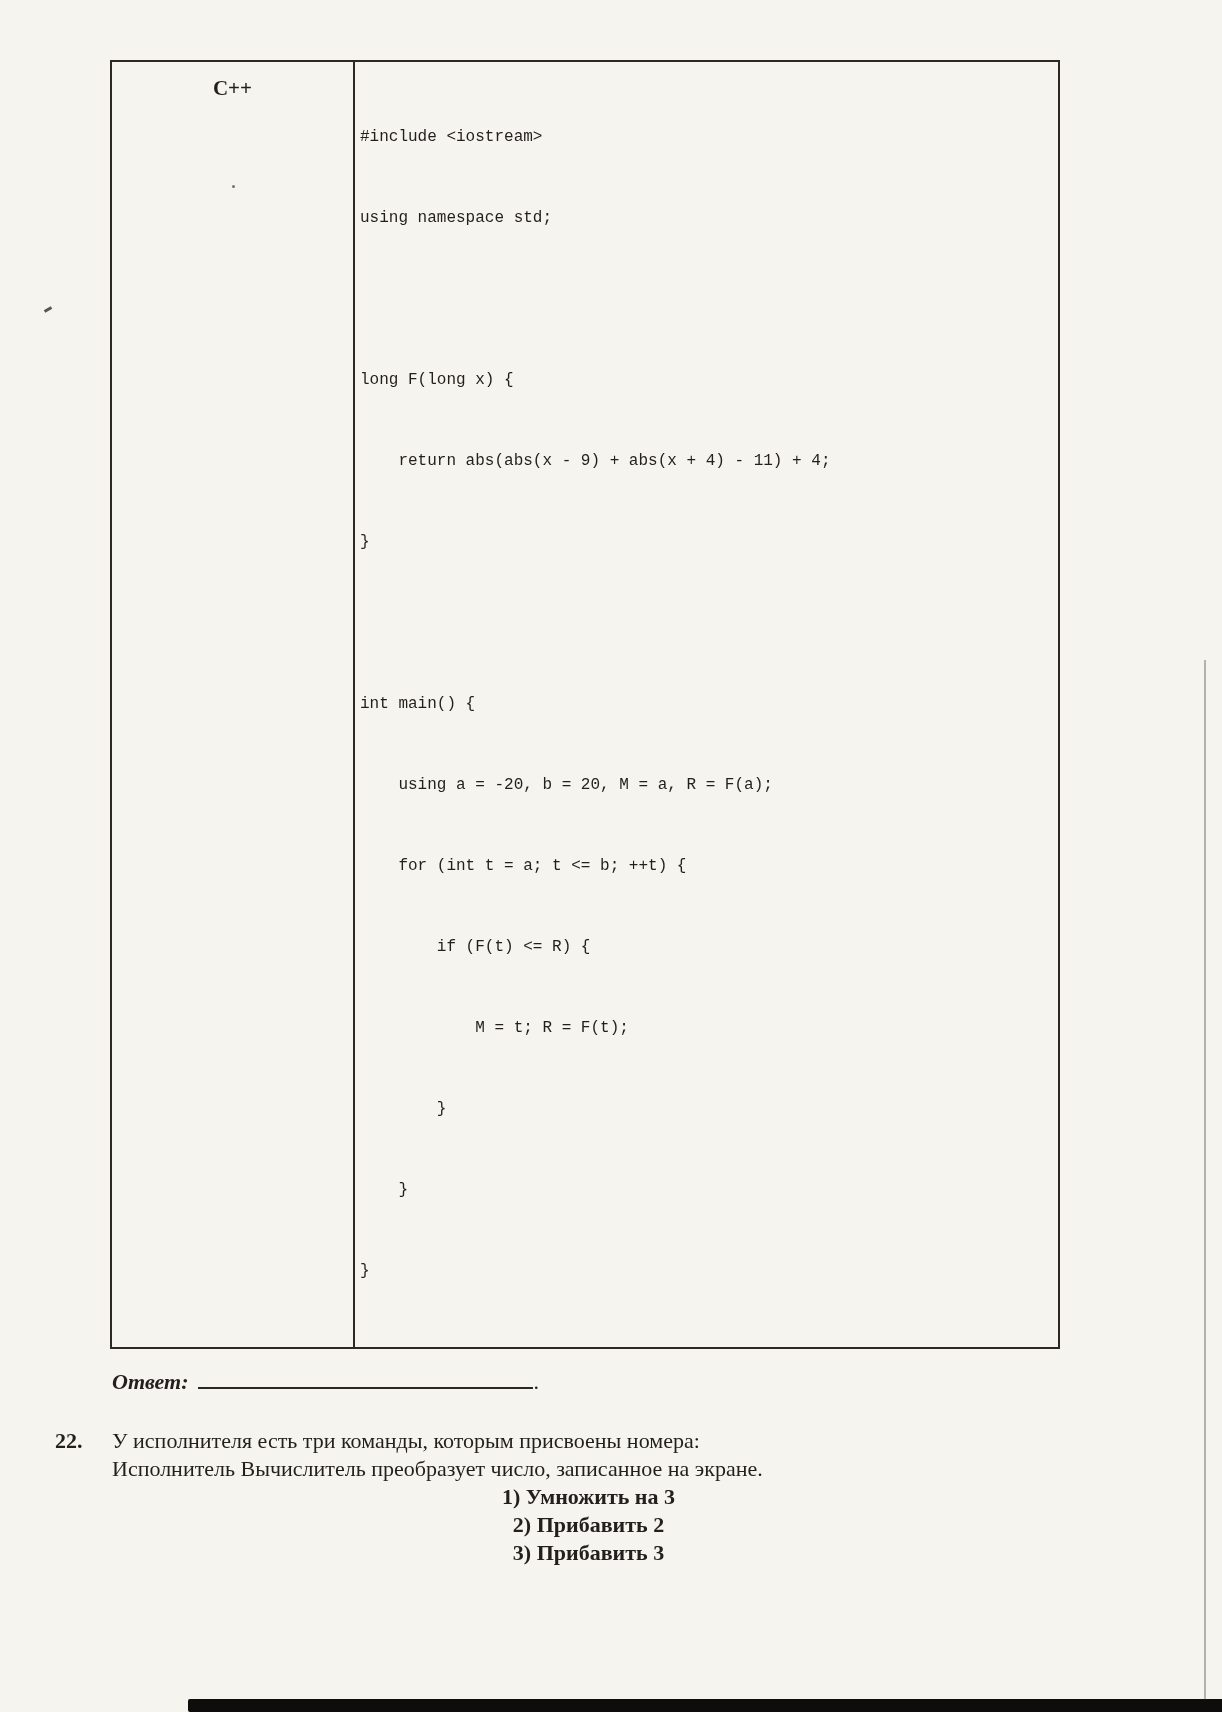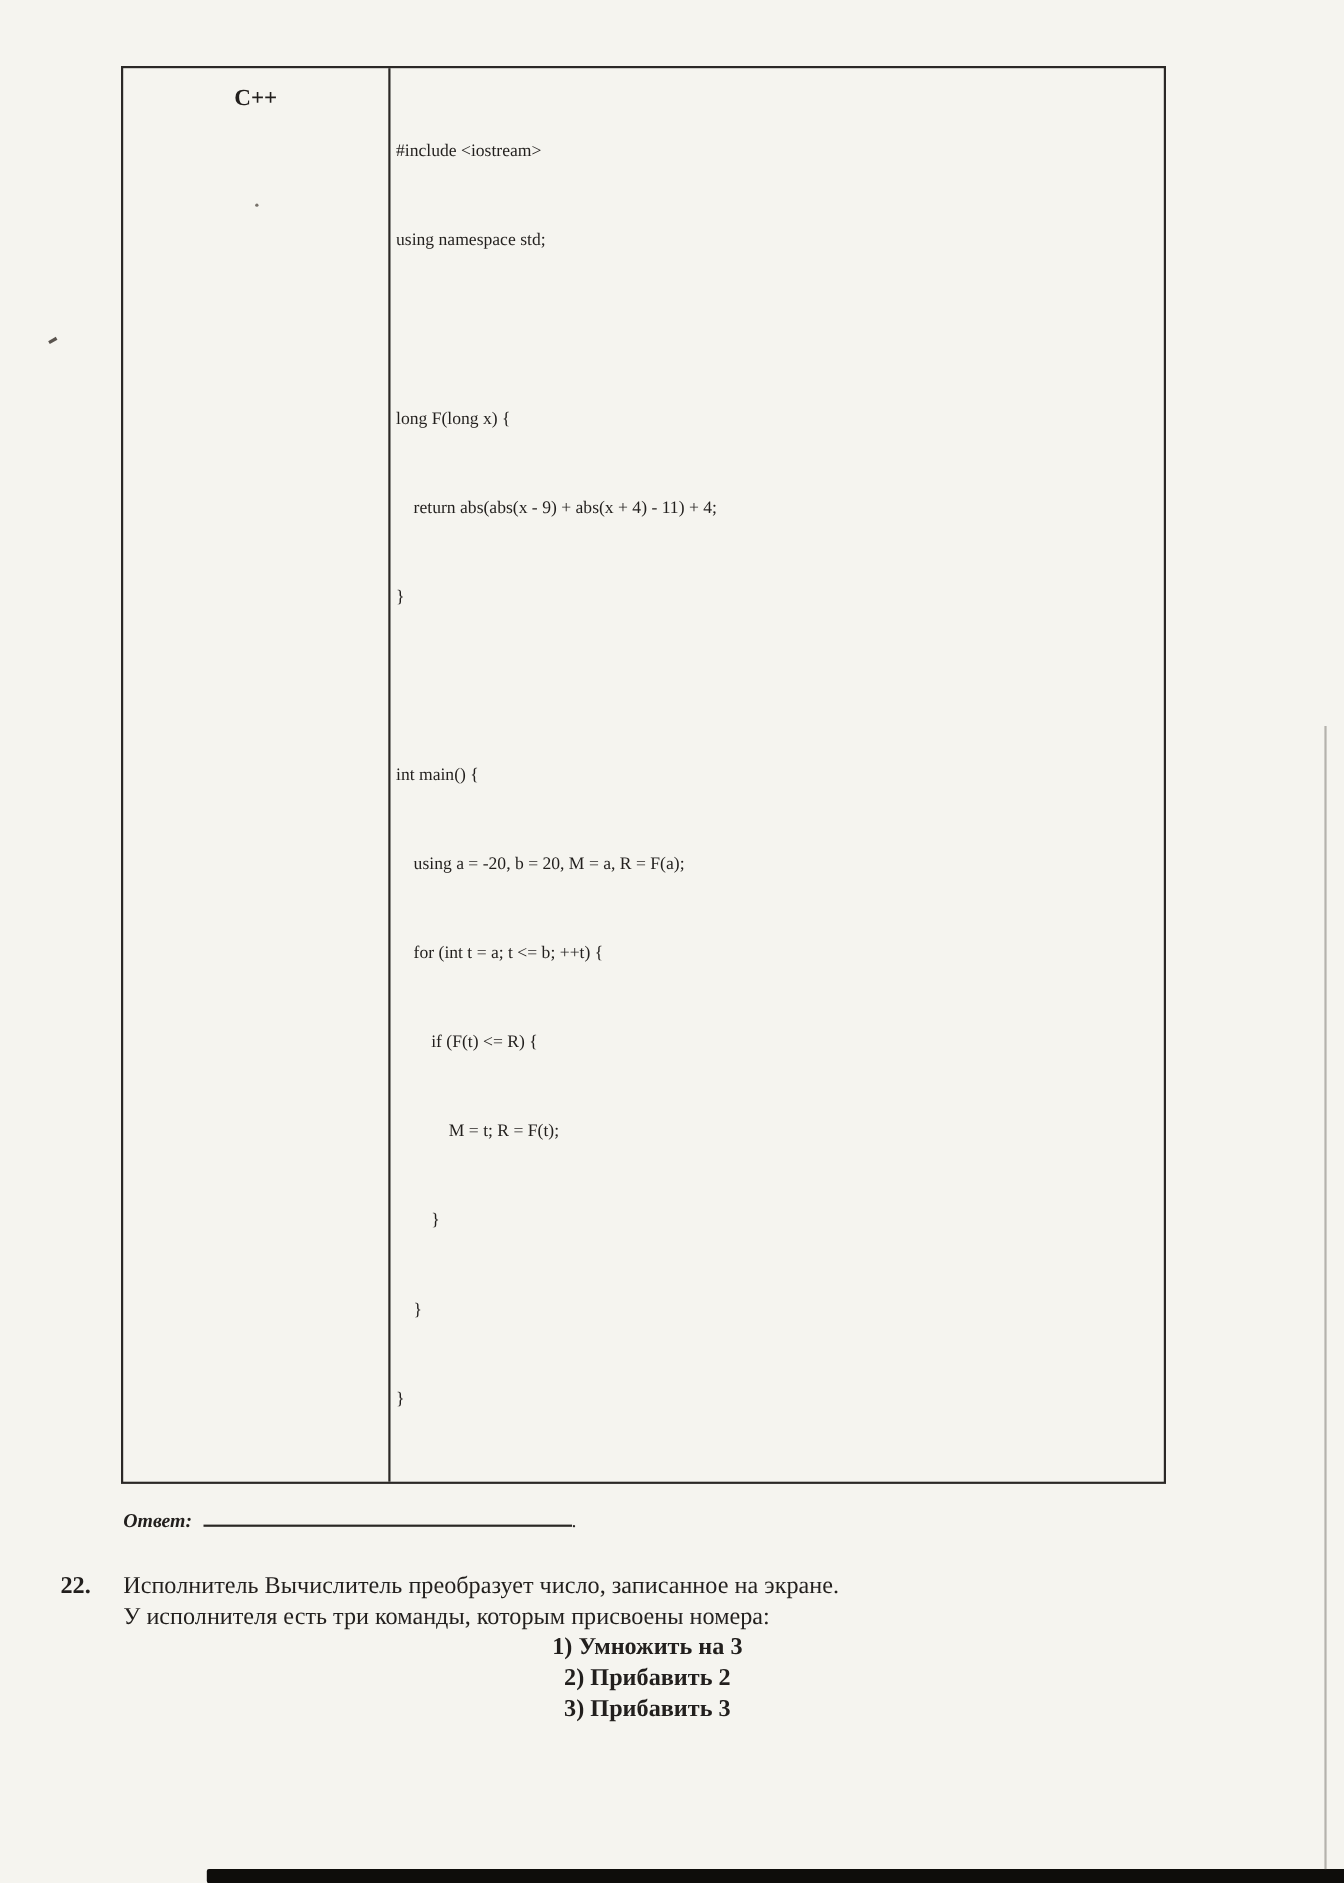--- a/index.html
+++ b/index.html
@@ -26,29 +26,29 @@
     width:243px;
     border-right:2px solid #2b2826;
     text-align:center;
     padding-top:14px;
     font-weight:bold;
     font-size:21px;
   }
   .code-cell {
     flex:1;
     padding:8px 8px 8px 5px;
-    font-family:Liberation Serif, serif;
+    font-family:Liberation Mono, monospace;
     font-size:16px;
     line-height:27px;
     white-space:pre;
   }
   .code-line { min-height:27px; }
 
   
-  .answer-line { margin-top:18px; margin-bottom:4px; font-size:18px; line-height:30px; }
+  .answer-line { margin-top:18px; margin-bottom:4px; font-size:22px; line-height:30px; }
   .answer-line.indent-body { margin-left:57px; }
   .answer-label { font-weight:bold; font-style:italic; }
   .answer-blank {
     display:inline-block;
     width:335px;
     height:0.9em;
     border-bottom:2px solid #2a2724;
     margin-left:10px;
     vertical-align:baseline;
   }
@@ -106,22 +106,22 @@
     </div>
   </div>
 
   <div class="answer-line indent-body">
     <span class="answer-label">Ответ:</span><span class="answer-blank"></span><span>.</span>
   </div>
 
   <div class="task">
     <div class="task-number">22.</div>
     <div class="task-body">
+      <p>У исполнителя есть три команды, которым присвоены номера:</p>
       <p>Исполнитель Вычислитель преобразует число, записанное на экране.</p>
-      <p>У исполнителя есть три команды, которым присвоены номера:</p>
       <p class="bold">1) Умножить на 3</p>
       <p class="bold">2) Прибавить 2</p>
       <p class="bold">3) Прибавить 3</p>
 
     </div>
   </div>
 
 </div>
 
 <div class="scan-bar-bottom"></div>

